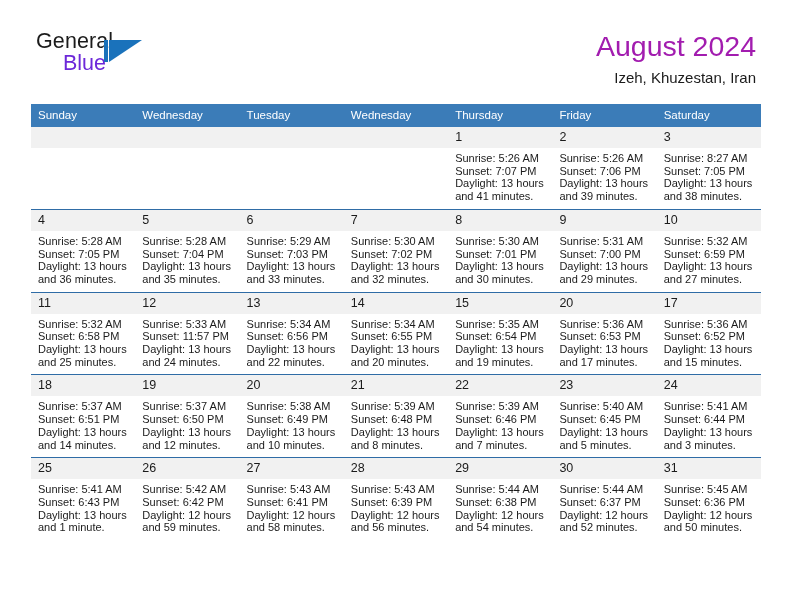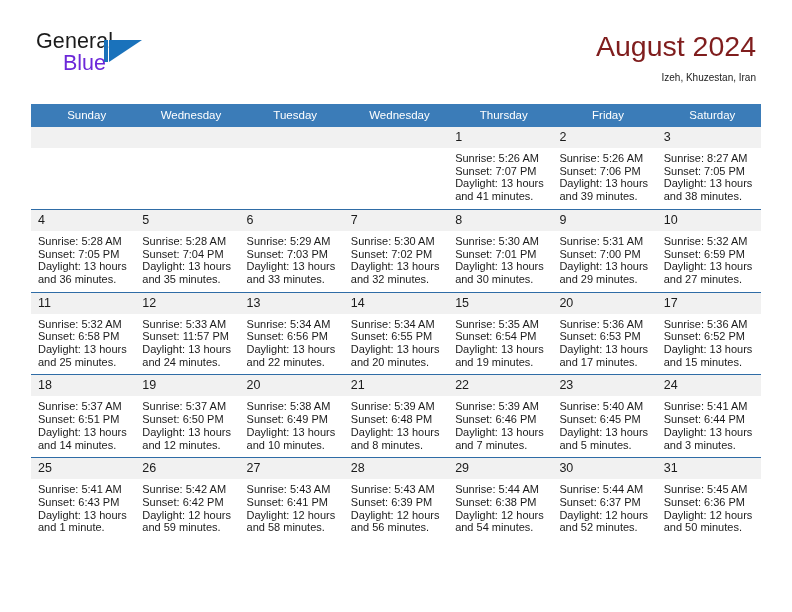--- a/index.html
+++ b/index.html
@@ -82,48 +82,48 @@
 
   .title-block {
     position: absolute;
     right: 0;
     top: 0;
     text-align: right;
   }
   .cal-title {
     font-size: 28.5px;
     font-weight: 400;
-    color: #7f1d1d;
+    color: #a21caf;
     line-height: 36px;
     white-space: nowrap;
   }
   .cal-sub {
     margin-top: 5px;
-    font-size: 10px;
+    font-size: 15px;
     font-weight: 400;
     color: #1b1b1b;
     line-height: 18px;
     white-space: nowrap;
   }
 
   
   .cal {
     position: absolute;
     left: 31px;
     top: 104px;
     width: 730px;
     border-collapse: collapse;
     table-layout: fixed;
   }
   .cal th {
     background: #3b7cb8;
     color: #ffffff;
     font-size: 11.5px;
     font-weight: 400;
-    text-align: center;
+    text-align: left;
     padding: 4px 0 5px 7px;
     line-height: 14px;
     height: 20px;
     box-sizing: border-box;
     margin-top: 40px;
   }
   .cal td {
     vertical-align: top;
     padding: 0;
     width: 104.28px;

